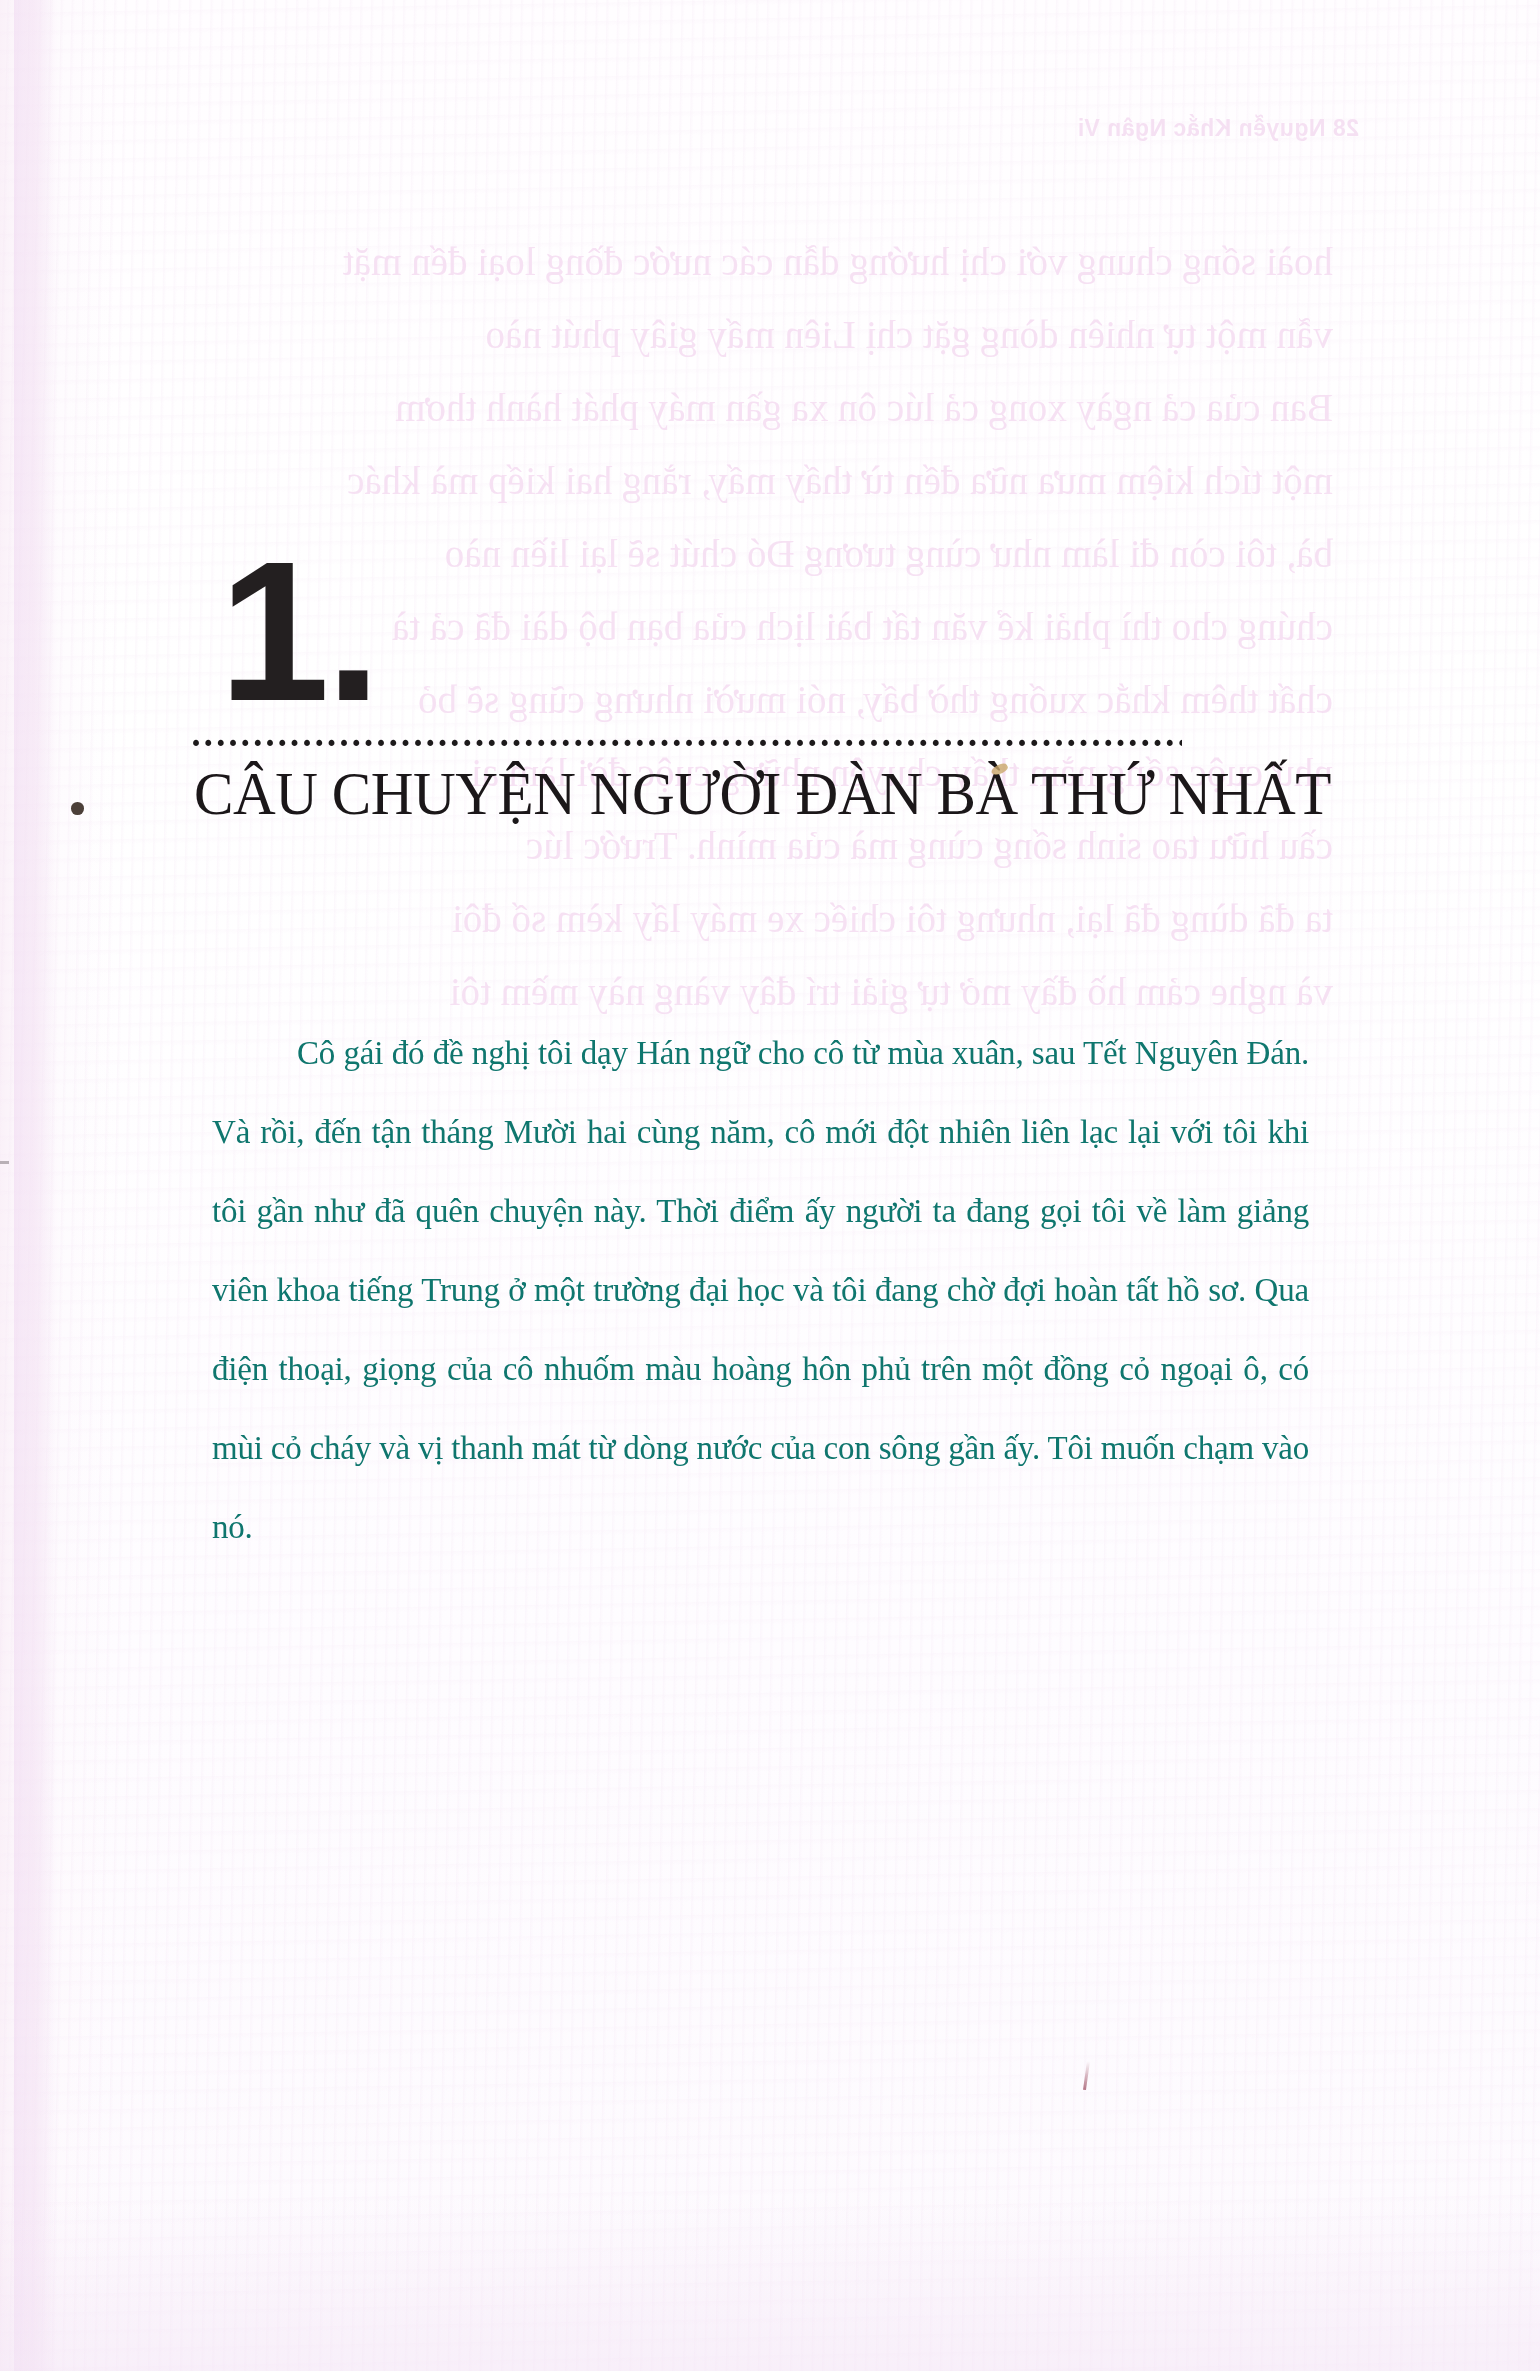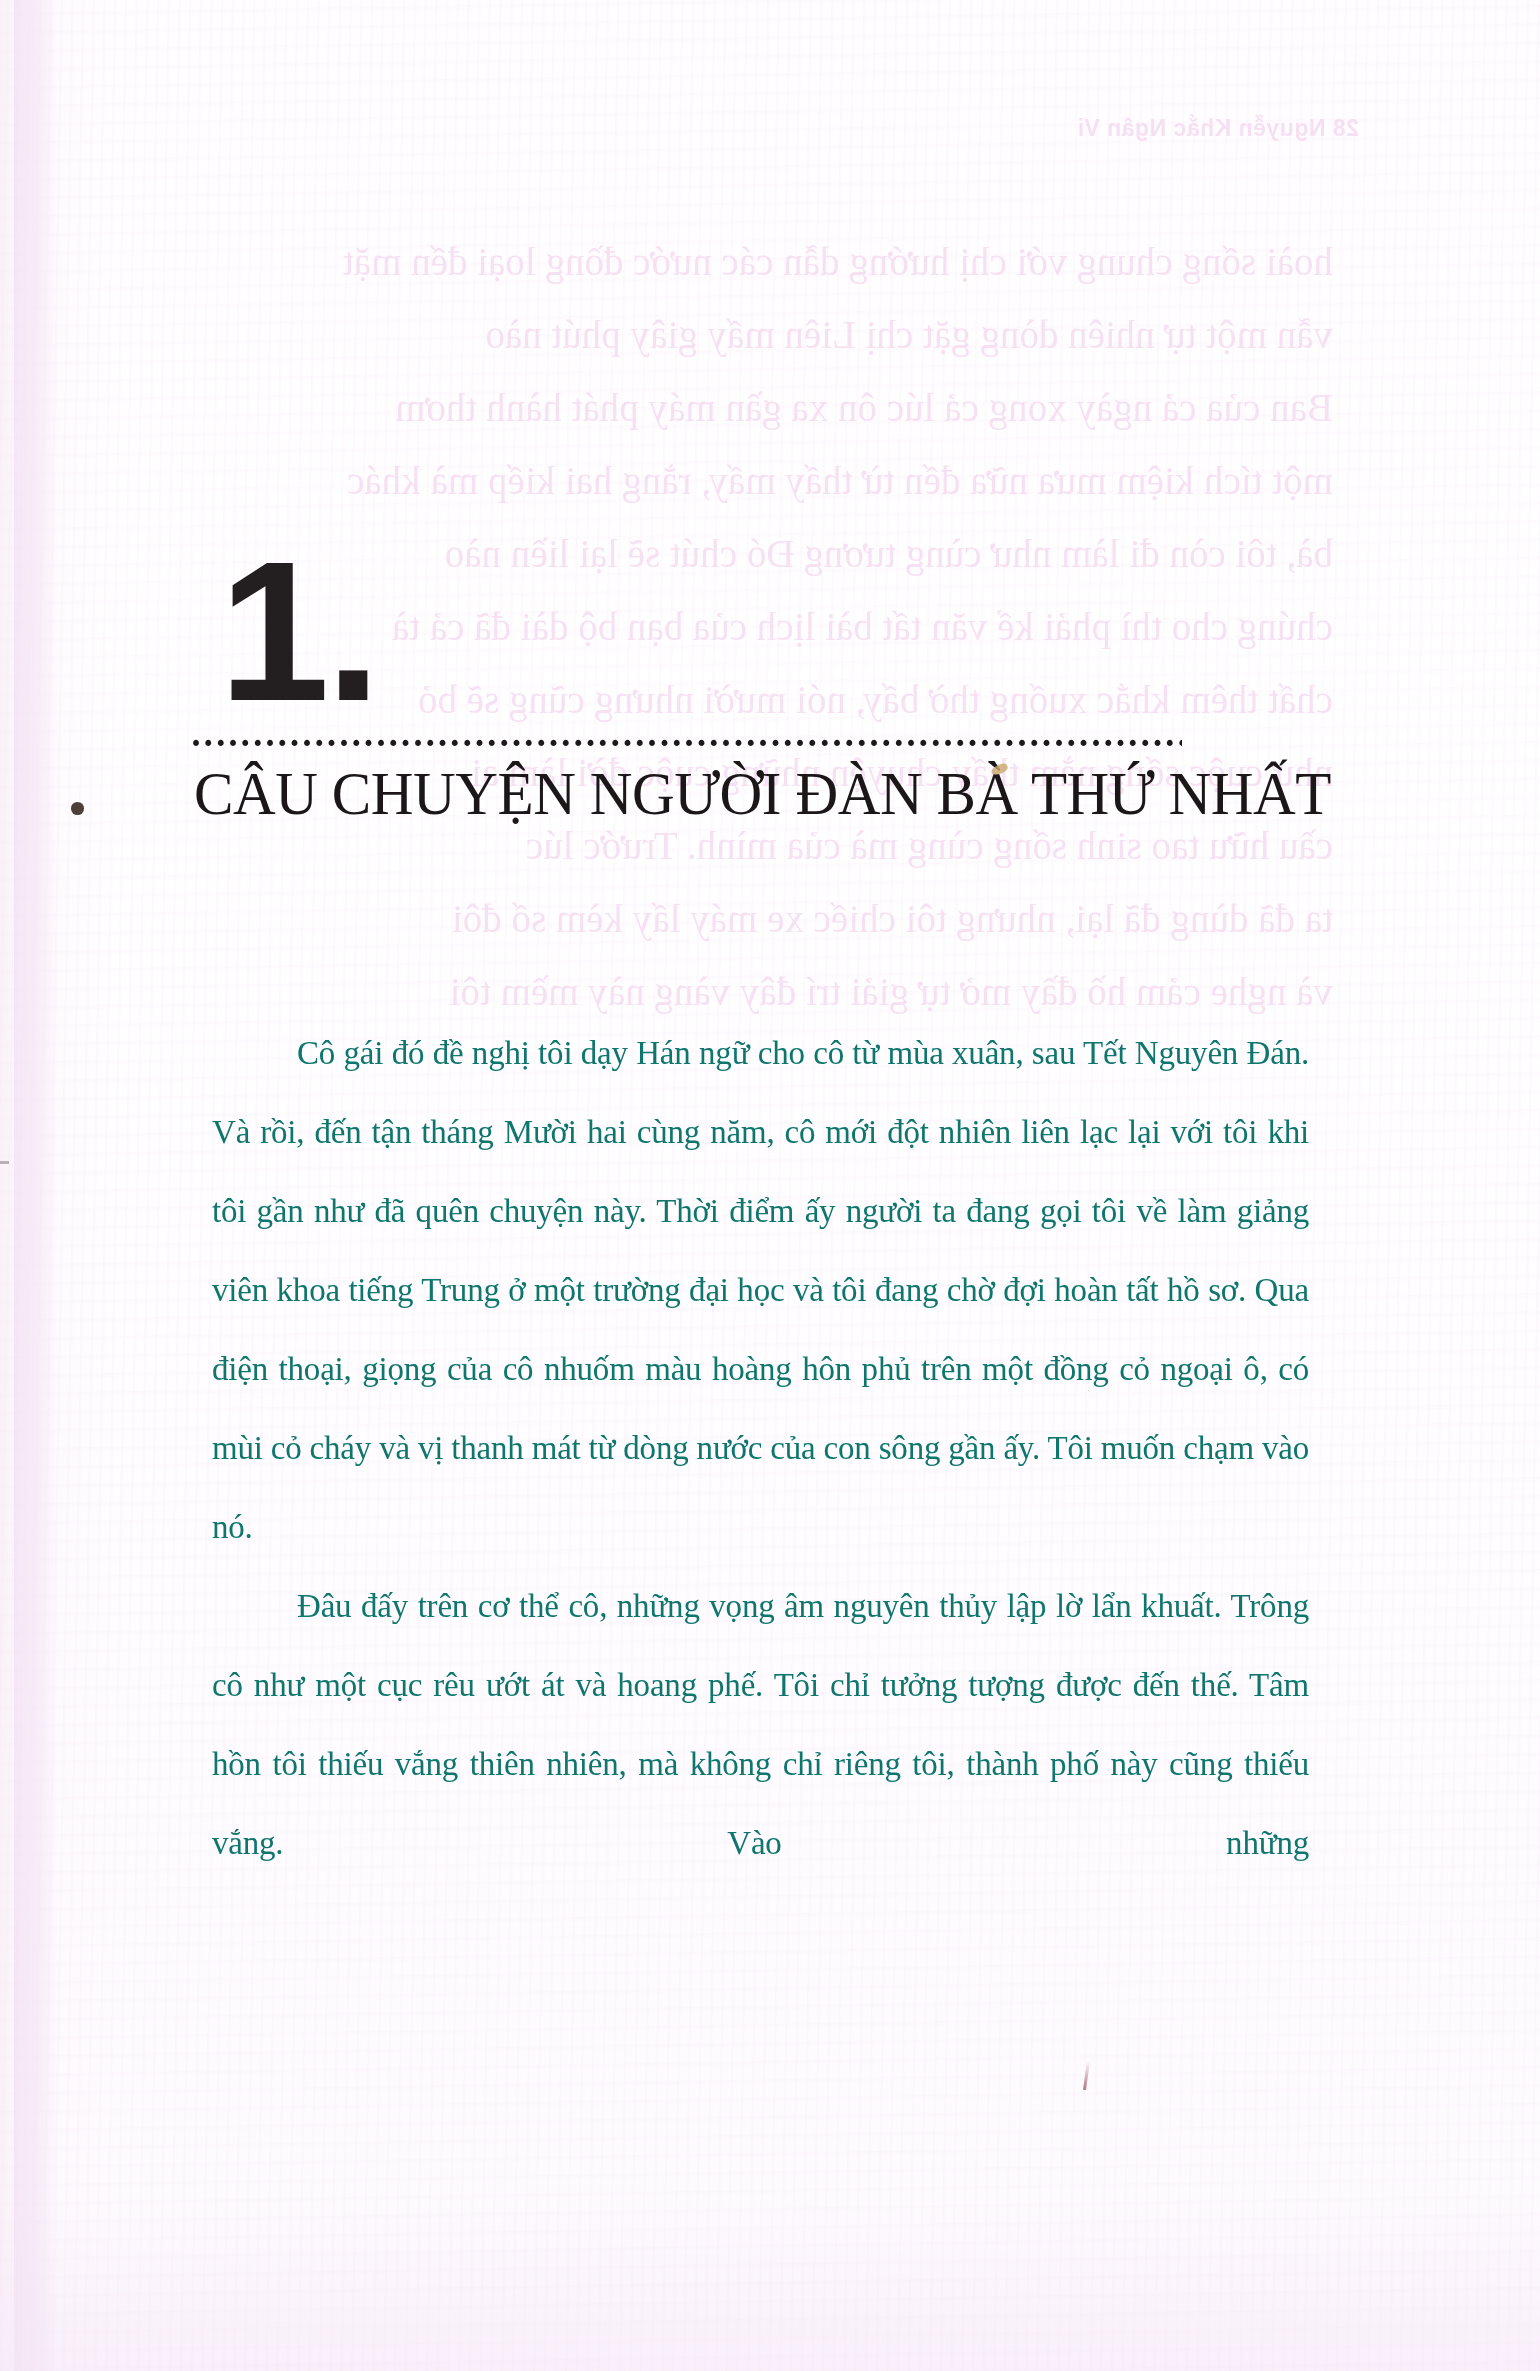--- a/index.html
+++ b/index.html
@@ -247,21 +247,20 @@
   </div>
 
   <div class="chapter-number">1.</div>
 
   <div class="dotted-rule">••••••••••••••••••••••••••••••••••••••••••••••••••••••••••••••••••••••••••••••••••••••••••••••••••••••••••••••••••••••••</div>
 
   <div class="chapter-title">CÂU CHUYỆN NGƯỜI ĐÀN BÀ THỨ NHẤT</div>
 
   <div class="body-text">
     <p>Cô gái đó đề nghị tôi dạy Hán ngữ cho cô từ mùa xuân, sau Tết Nguyên Đán. Và rồi, đến tận tháng Mười hai cùng năm, cô mới đột nhiên liên lạc lại với tôi khi tôi gần như đã quên chuyện này. Thời điểm ấy người ta đang gọi tôi về làm giảng viên khoa tiếng Trung ở một trường đại học và tôi đang chờ đợi hoàn tất hồ sơ. Qua điện thoại, giọng của cô nhuốm màu hoàng hôn phủ trên một đồng cỏ ngoại ô, có mùi cỏ cháy và vị thanh mát từ dòng nước của con sông gần ấy. Tôi muốn chạm vào nó.</p>
-    <p>Đâu đấy trên cơ thể cô, những vọng âm nguyên thủy lập lờ lẩn khuất. Trông cô như một cục rêu ướt át và hoang phế. Tôi chỉ tưởng tượng được đến thế. Tâm hồn tôi thiếu vắng thiên nhiên, mà không chỉ riêng tôi, thành phố này cũng thiếu vắng. Vào những</p>
   </div>
 
   <div class="margin-speck"></div>
   <div class="title-speck"></div>
   <div class="pen-mark"></div>
   <div class="edge-nick"></div>
 
 </div>
 
 

